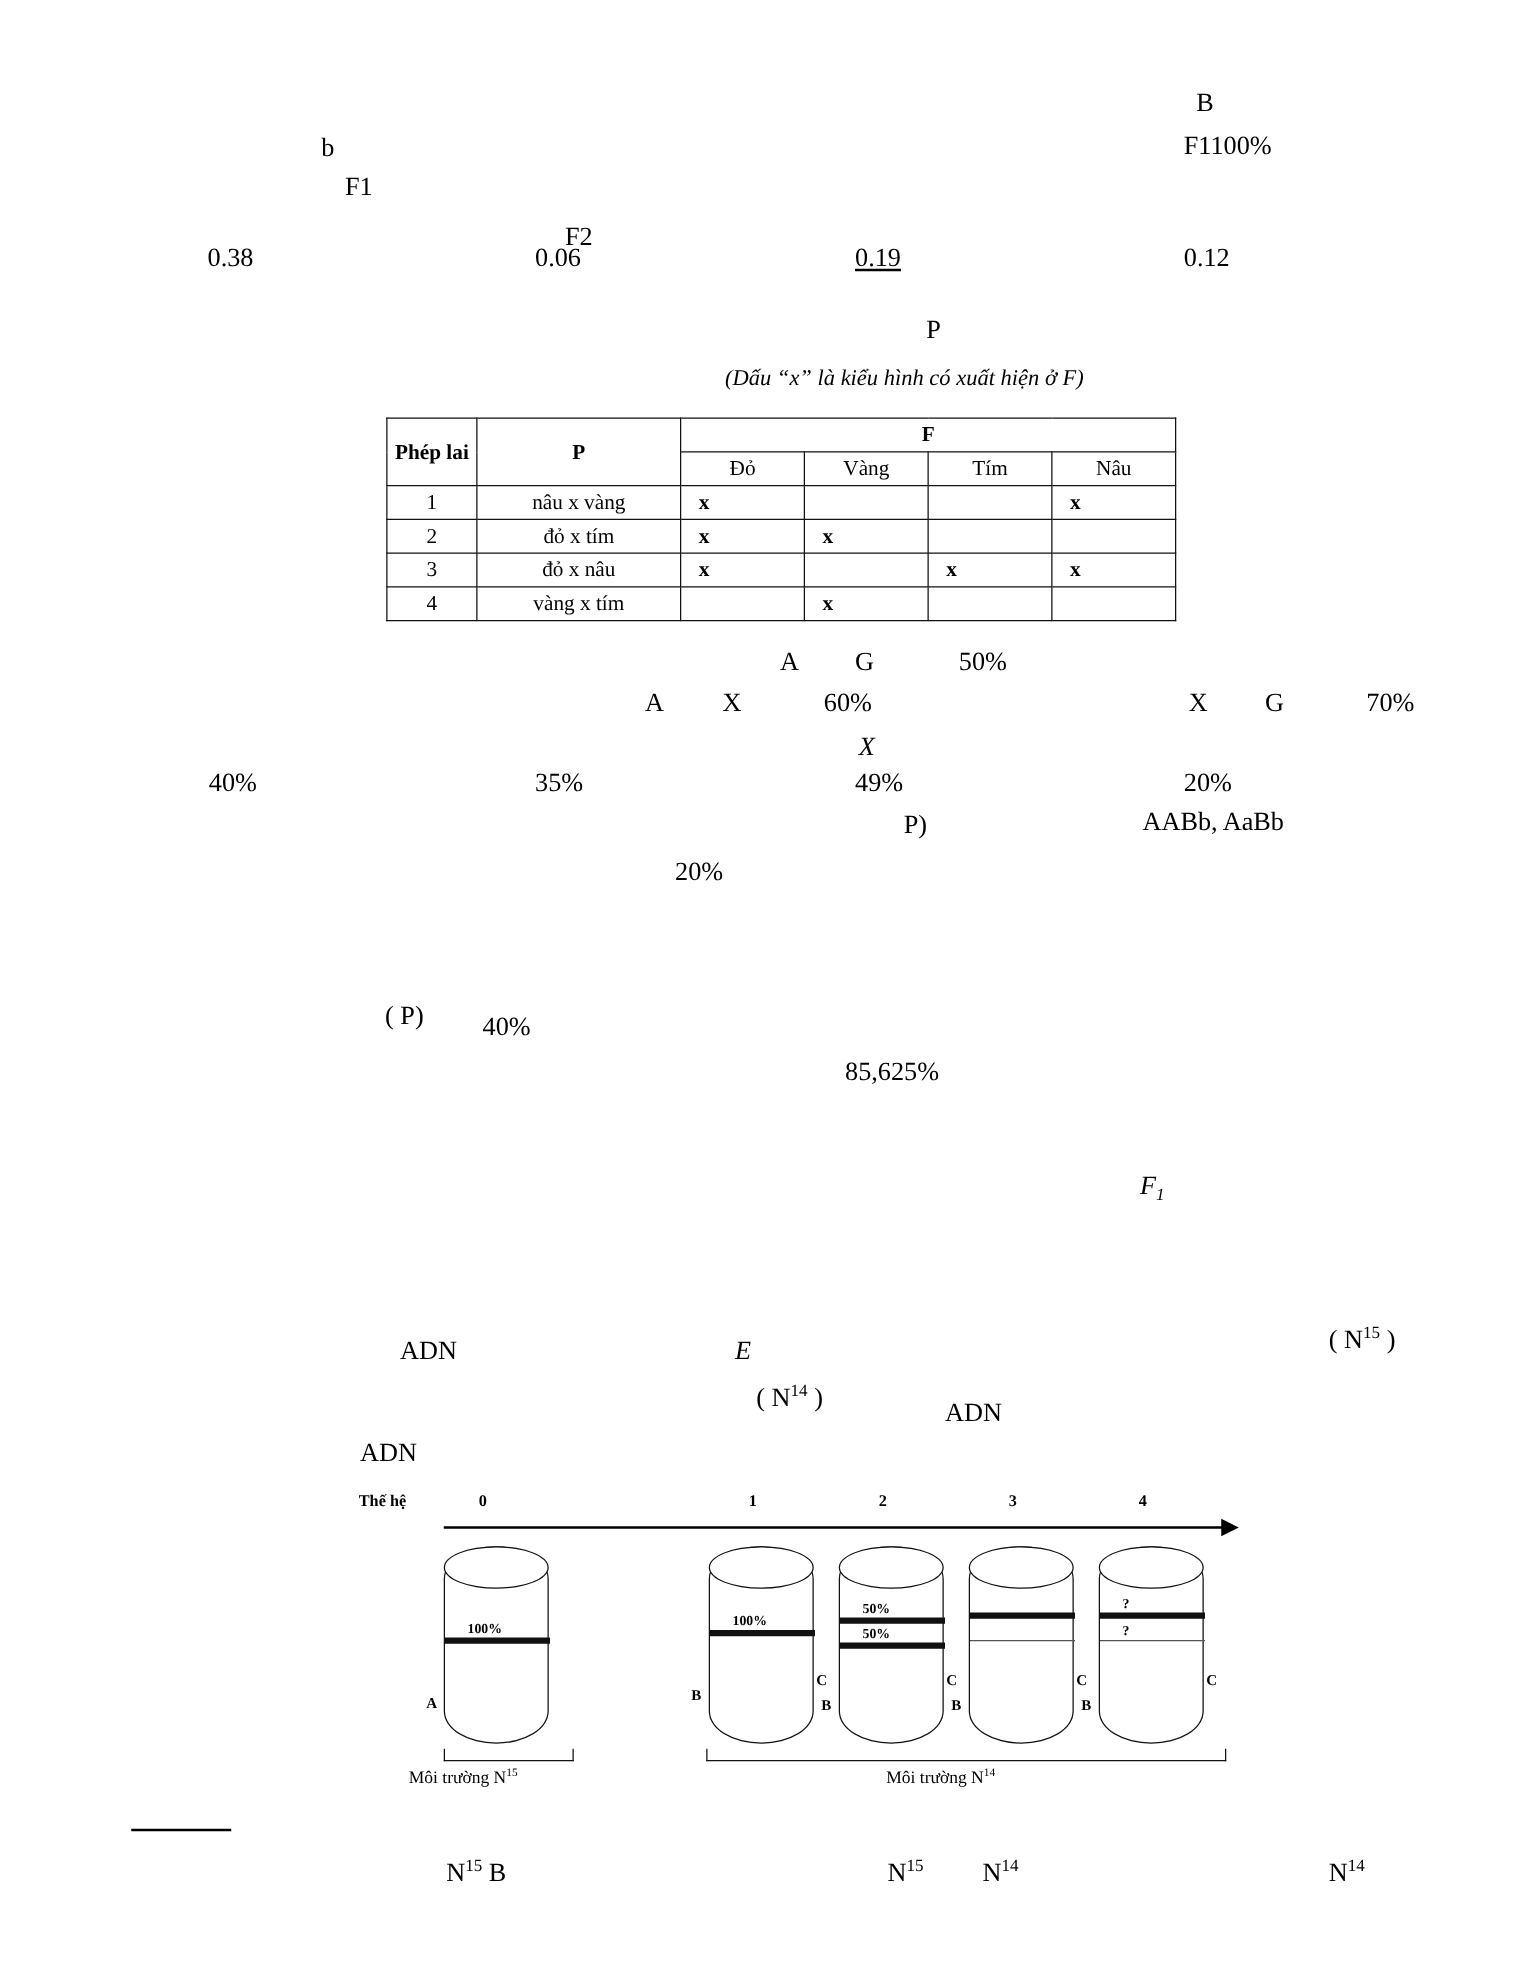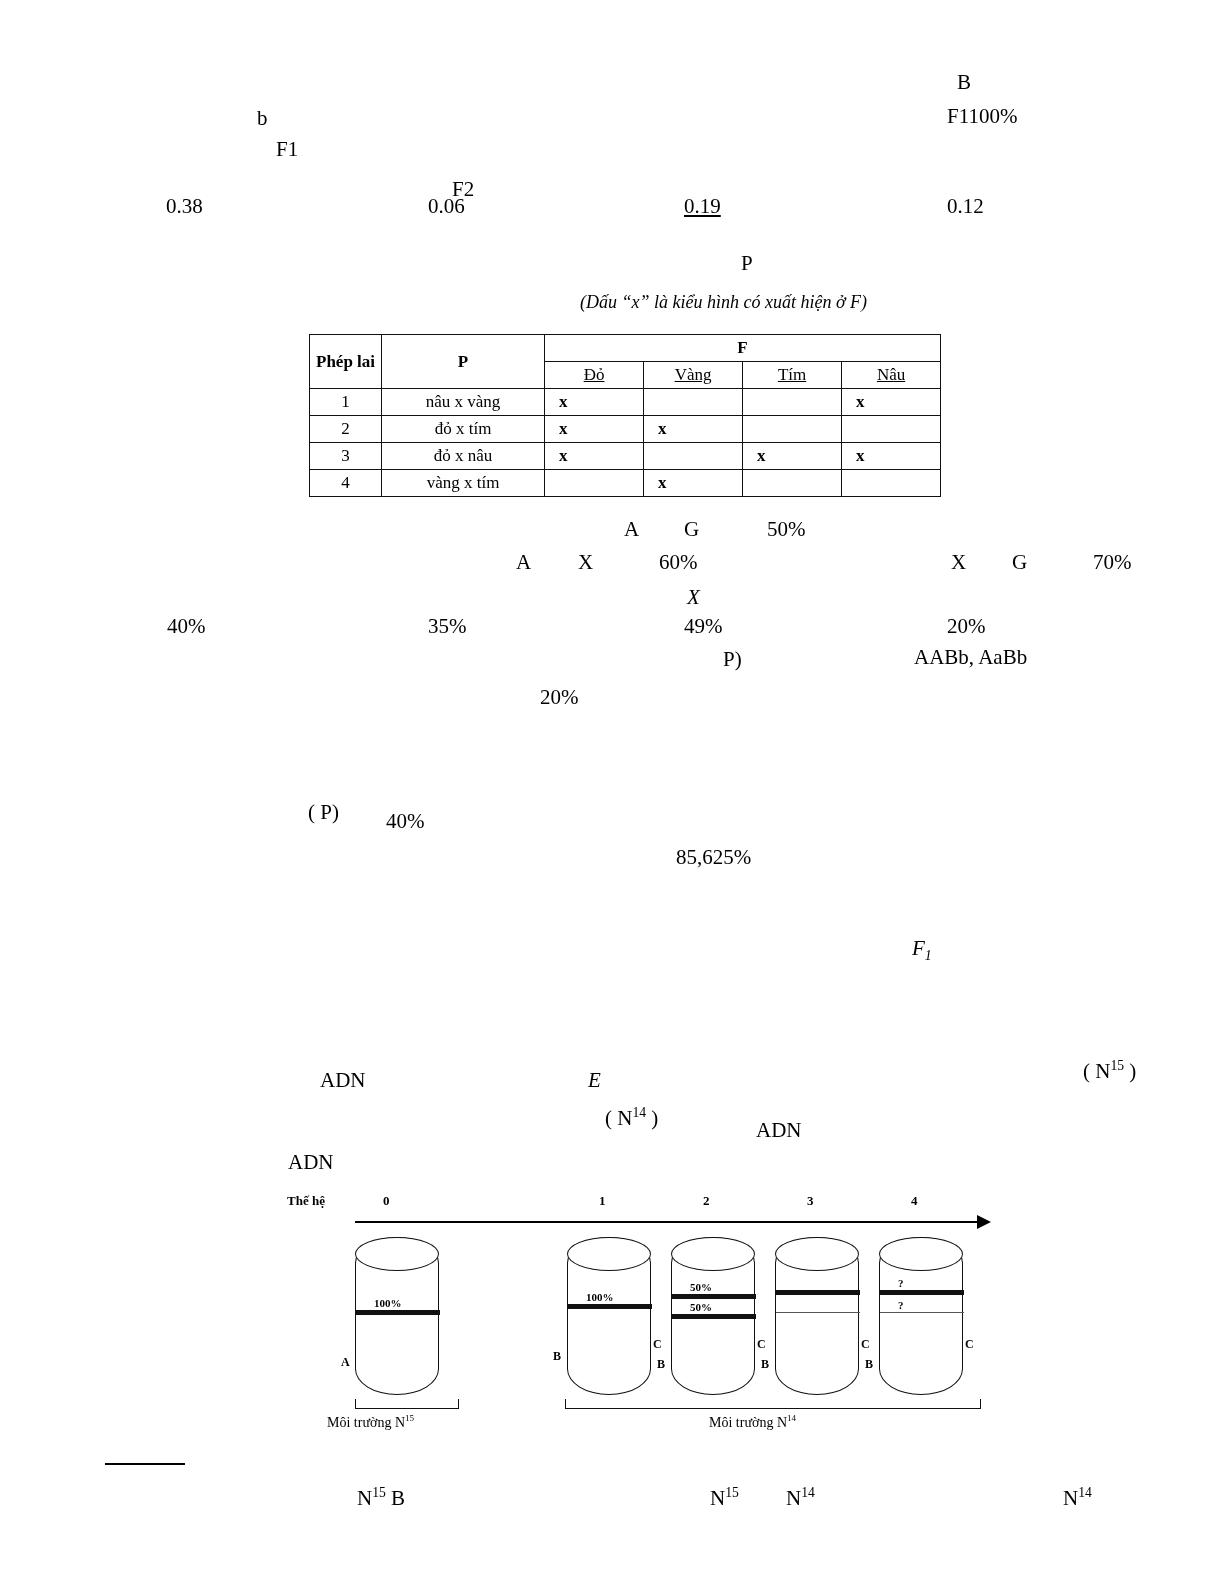--- a/index.html
+++ b/index.html
@@ -35,21 +35,21 @@
   }
   .cross-table td, .cross-table th {
     border: 1px solid #111;
     padding: 2px 6px;
     text-align: center;
     font-weight: normal;
     height: 22px;
   }
   .cross-table .hdr { font-weight: bold; }
   .cross-table .pcol { min-width: 150px; }
-  .cross-table .fcol { min-width: 86px; text-decoration: underline; }
+  .cross-table .fcol { min-width: 86px; }
   .caption-italic {
     font-style: italic;
     font-size: 18px;
   }
 
   
   #tube-diagram {
     position: absolute;
     left: 287px;
     top: 1185px;
@@ -180,21 +180,21 @@
     <div class="abs txt" style="left: 320px; top: 1068px;">ADN</div>
     <div class="abs txt ital" style="left: 588px; top: 1068px;">E</div>
     <div class="abs txt" style="left: 756px; top: 1118px;">ADN</div>
     <div class="abs txt" style="left: 288px; top: 1150px;">ADN</div>
   </div>
 
 <div class="abs txt ital" id="f1-italic" style="left:912px; top:936px;">
   <span>F</span><sub>1</sub>
 </div>
 
-<div class="abs txt" id="n15-paren" style="left:1063px; top:1058px;margin-left:20px;">
+<div class="abs txt" id="n15-paren" style="left:1063px; top:1058px;">
   (&nbsp;N<sup>15</sup>&nbsp;)
 </div>
 
 <div class="abs txt" id="n14-paren" style="left:605px; top:1105px;">
   (&nbsp;N<sup>14</sup>&nbsp;)
 </div>
 
 <div class="abs caption-italic" style="left:580px; top:292px;">(Dấu “x” là kiểu hình có xuất hiện ở F)</div>
 
 <table class="cross-table">

